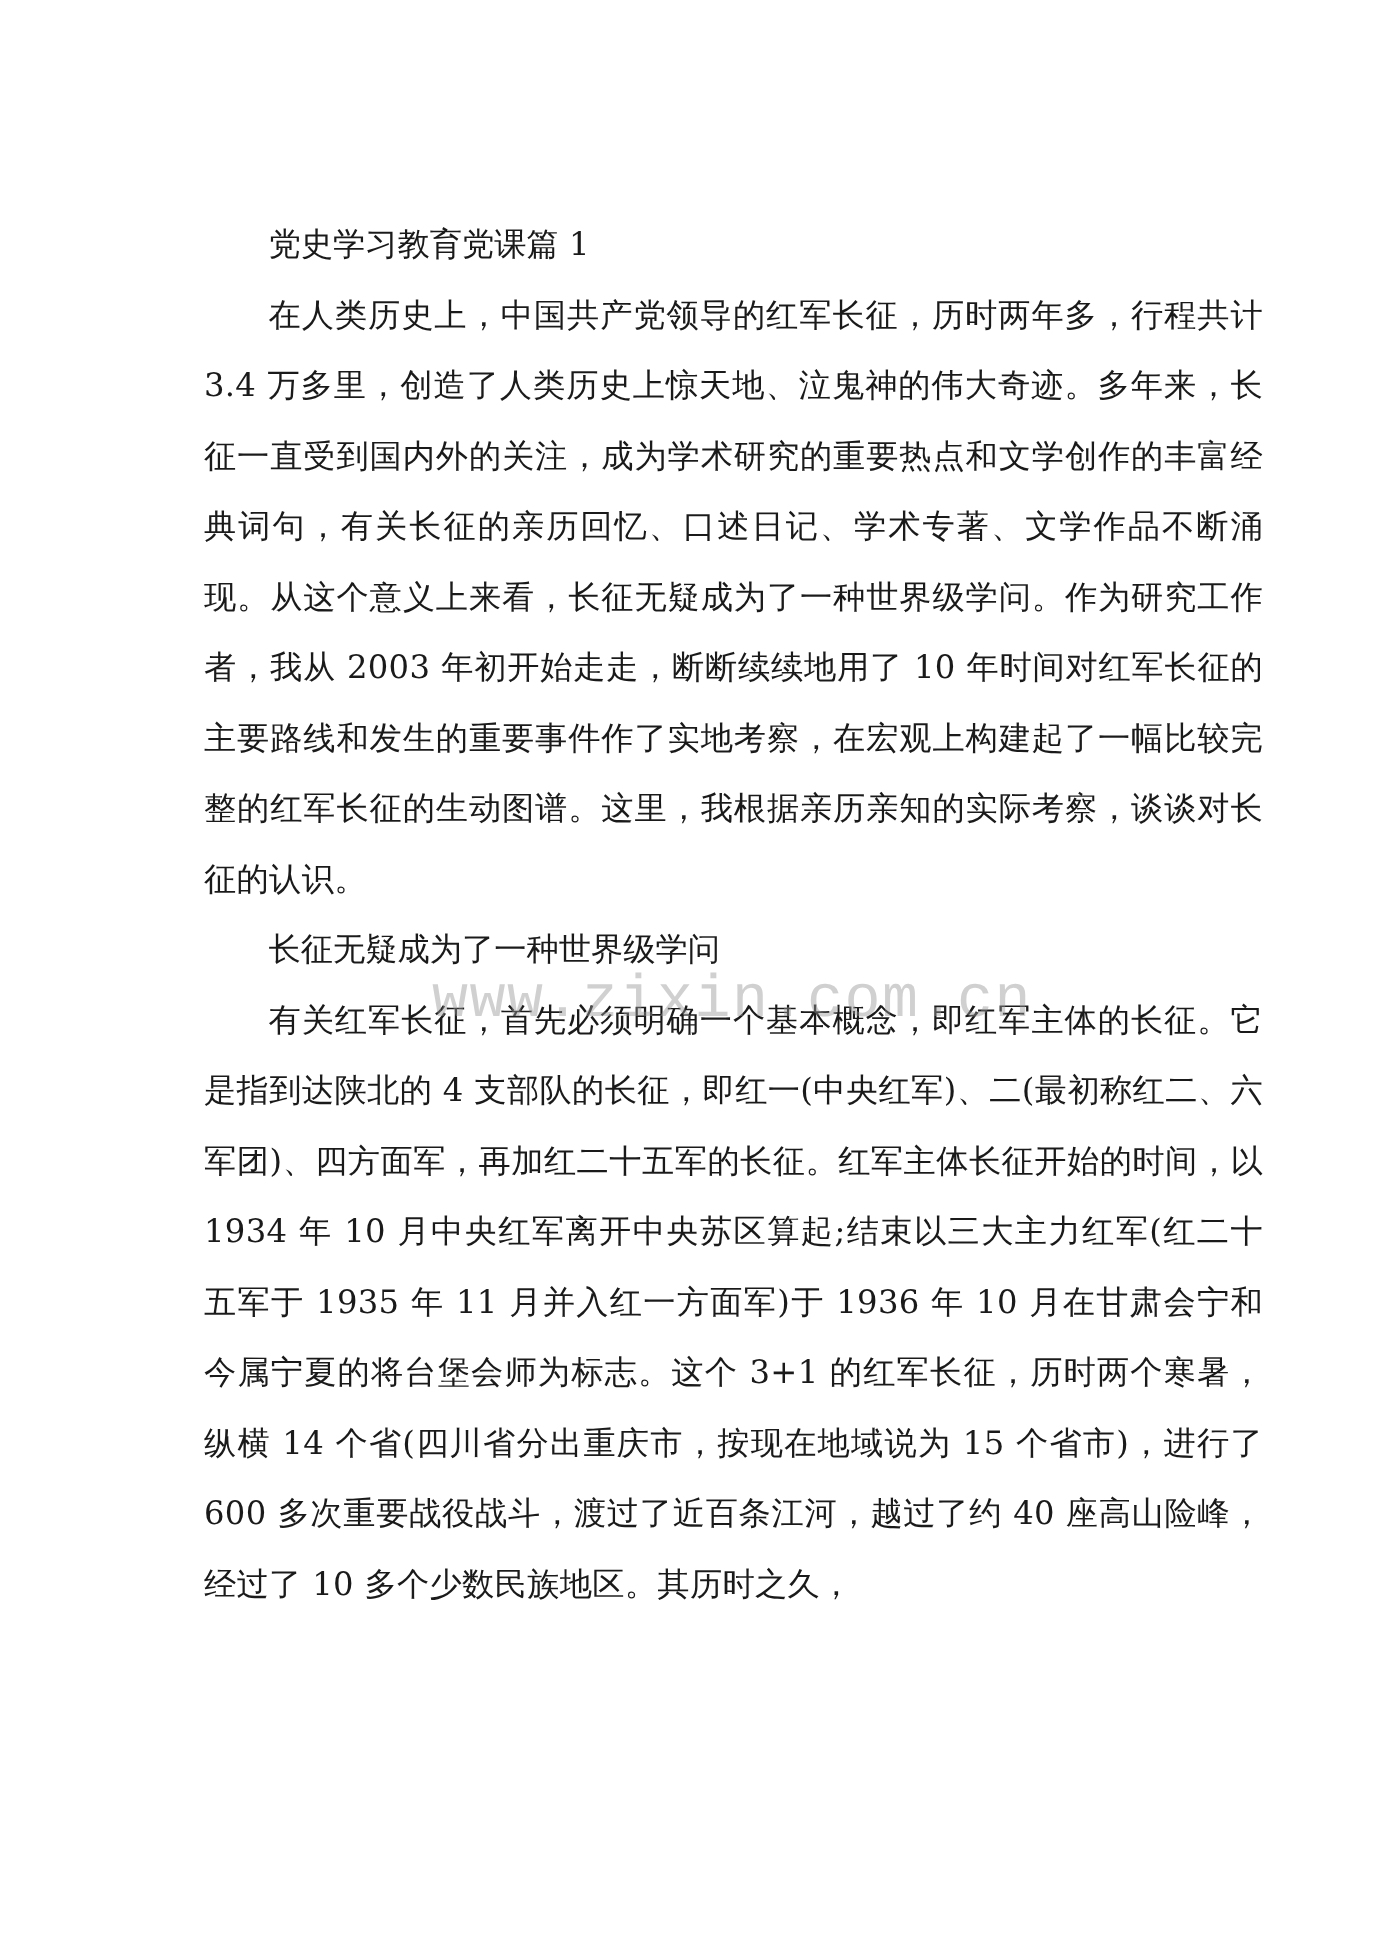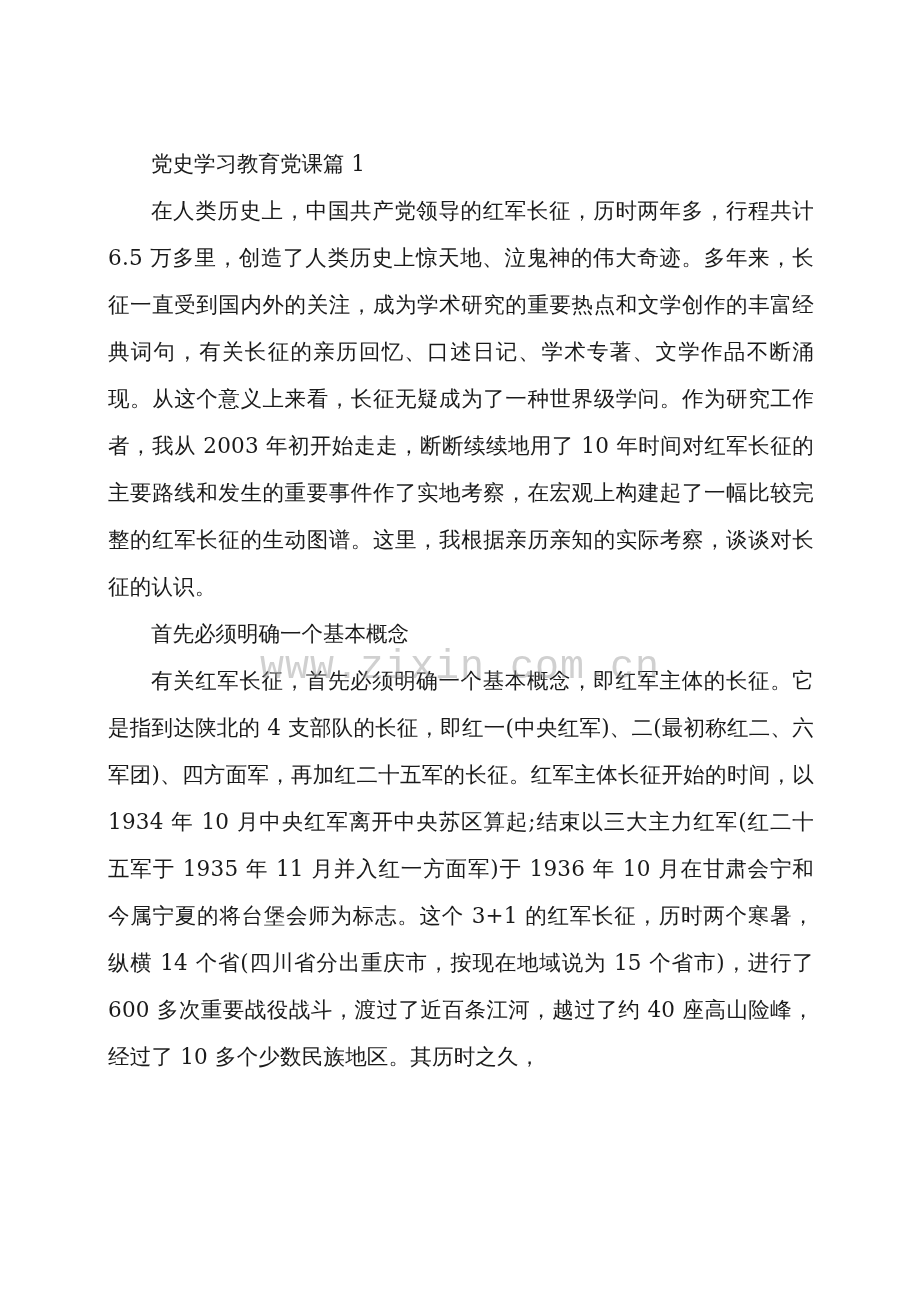--- a/index.html
+++ b/index.html
@@ -7,20 +7,21 @@
     padding: 0;
     background: #ffffff;
   }
   #page {
     position: relative;
     width: 834px;
     height: 1302px;
     background: #ffffff;
     overflow: hidden;
     font-family: "DejaVu Serif", "Liberation Serif", serif;
+    margin-left: 28px;
   }
   #doc-body {
     position: absolute;
     left: 108px;
     top: 140px;
     width: 706px;
   }
   .para {
     font-size: 21.5px;
     line-height: 47px;
@@ -66,23 +67,23 @@
 </style>
 </head>
 <body>
 
 <div id="page">
 
   <div id="doc-body">
 
     <div class="heading">党史学习教育党课篇 1</div>
 
-    <p class="para indent">在人类历史上，中国共产党领导的红军长征，历时两年多，行程共计 6.5 万多里，创造了人类历史上惊天地、泣鬼神的伟大奇迹。多年来，长征一直受到国内外的关注，成为学术研究的重要热点和文学创作的丰富经典词句，有关长征的亲历回忆、口述日记、学术专著、文学作品不断涌现。从这个意义上来看，长征无疑成为了一种世界级学问。作为研究工作者，我从 2003 年初开始走走，断断续续地用了 10 年时间对红军长征的主要路线和发生的重要事件作了实地考察，在宏观上构建起了一幅比较完整的红军长征的生动图谱。这里，我根据亲历亲知的实际考察，谈谈对长征的认识。</p>
+    <p class="para indent">在人类历史上，中国共产党领导的红军长征，历时两年多，行程共计 3.4 万多里，创造了人类历史上惊天地、泣鬼神的伟大奇迹。多年来，长征一直受到国内外的关注，成为学术研究的重要热点和文学创作的丰富经典词句，有关长征的亲历回忆、口述日记、学术专著、文学作品不断涌现。从这个意义上来看，长征无疑成为了一种世界级学问。作为研究工作者，我从 2003 年初开始走走，断断续续地用了 10 年时间对红军长征的主要路线和发生的重要事件作了实地考察，在宏观上构建起了一幅比较完整的红军长征的生动图谱。这里，我根据亲历亲知的实际考察，谈谈对长征的认识。</p>
 
-    <div class="heading">首先必须明确一个基本概念</div>
+    <div class="heading">长征无疑成为了一种世界级学问</div>
 
     <p class="para indent">有关红军长征，首先必须明确一个基本概念，即红军主体的长征。它是指到达陕北的 4 支部队的长征，即红一(中央红军)、二(最初称红二、六军团)、四方面军，再加红二十五军的长征。红军主体长征开始的时间，以 1934 年 10 月中央红军离开中央苏区算起;结束以三大主力红军(红二十五军于 1935 年 11 月并入红一方面军)于 1936 年 10 月在甘肃会宁和今属宁夏的将台堡会师为标志。这个 3+1 的红军长征，历时两个寒暑，纵横 14 个省(四川省分出重庆市，按现在地域说为 15 个省市)，进行了 600 多次重要战役战斗，渡过了近百条江河，越过了约 40 座高山险峰，经过了 10 多个少数民族地区。其历时之久，</p>
 
   </div>
 
   <div id="watermark">
     <div class="wm-text">www.zixin.com.cn</div>
   </div>
 
 </div>

